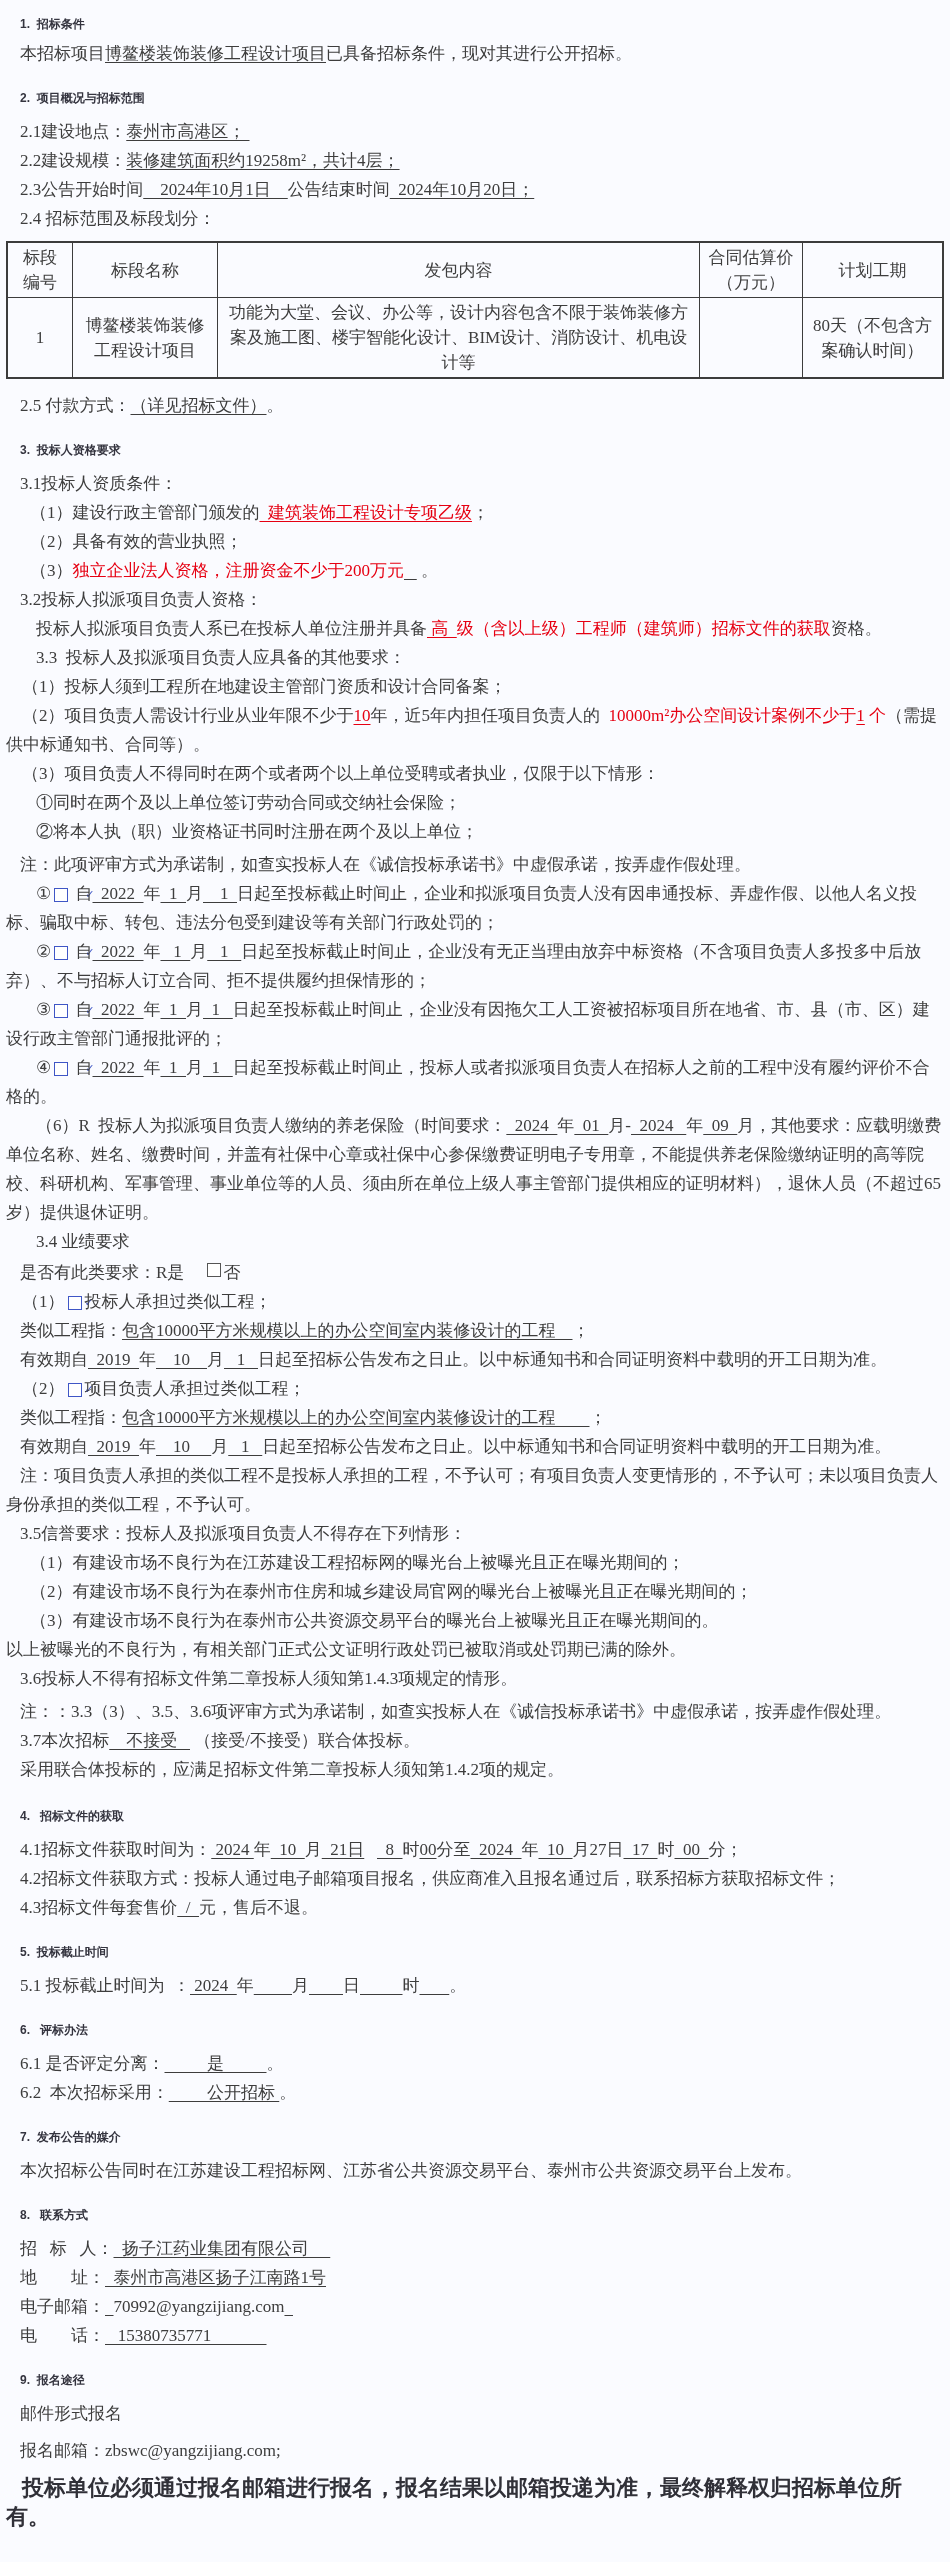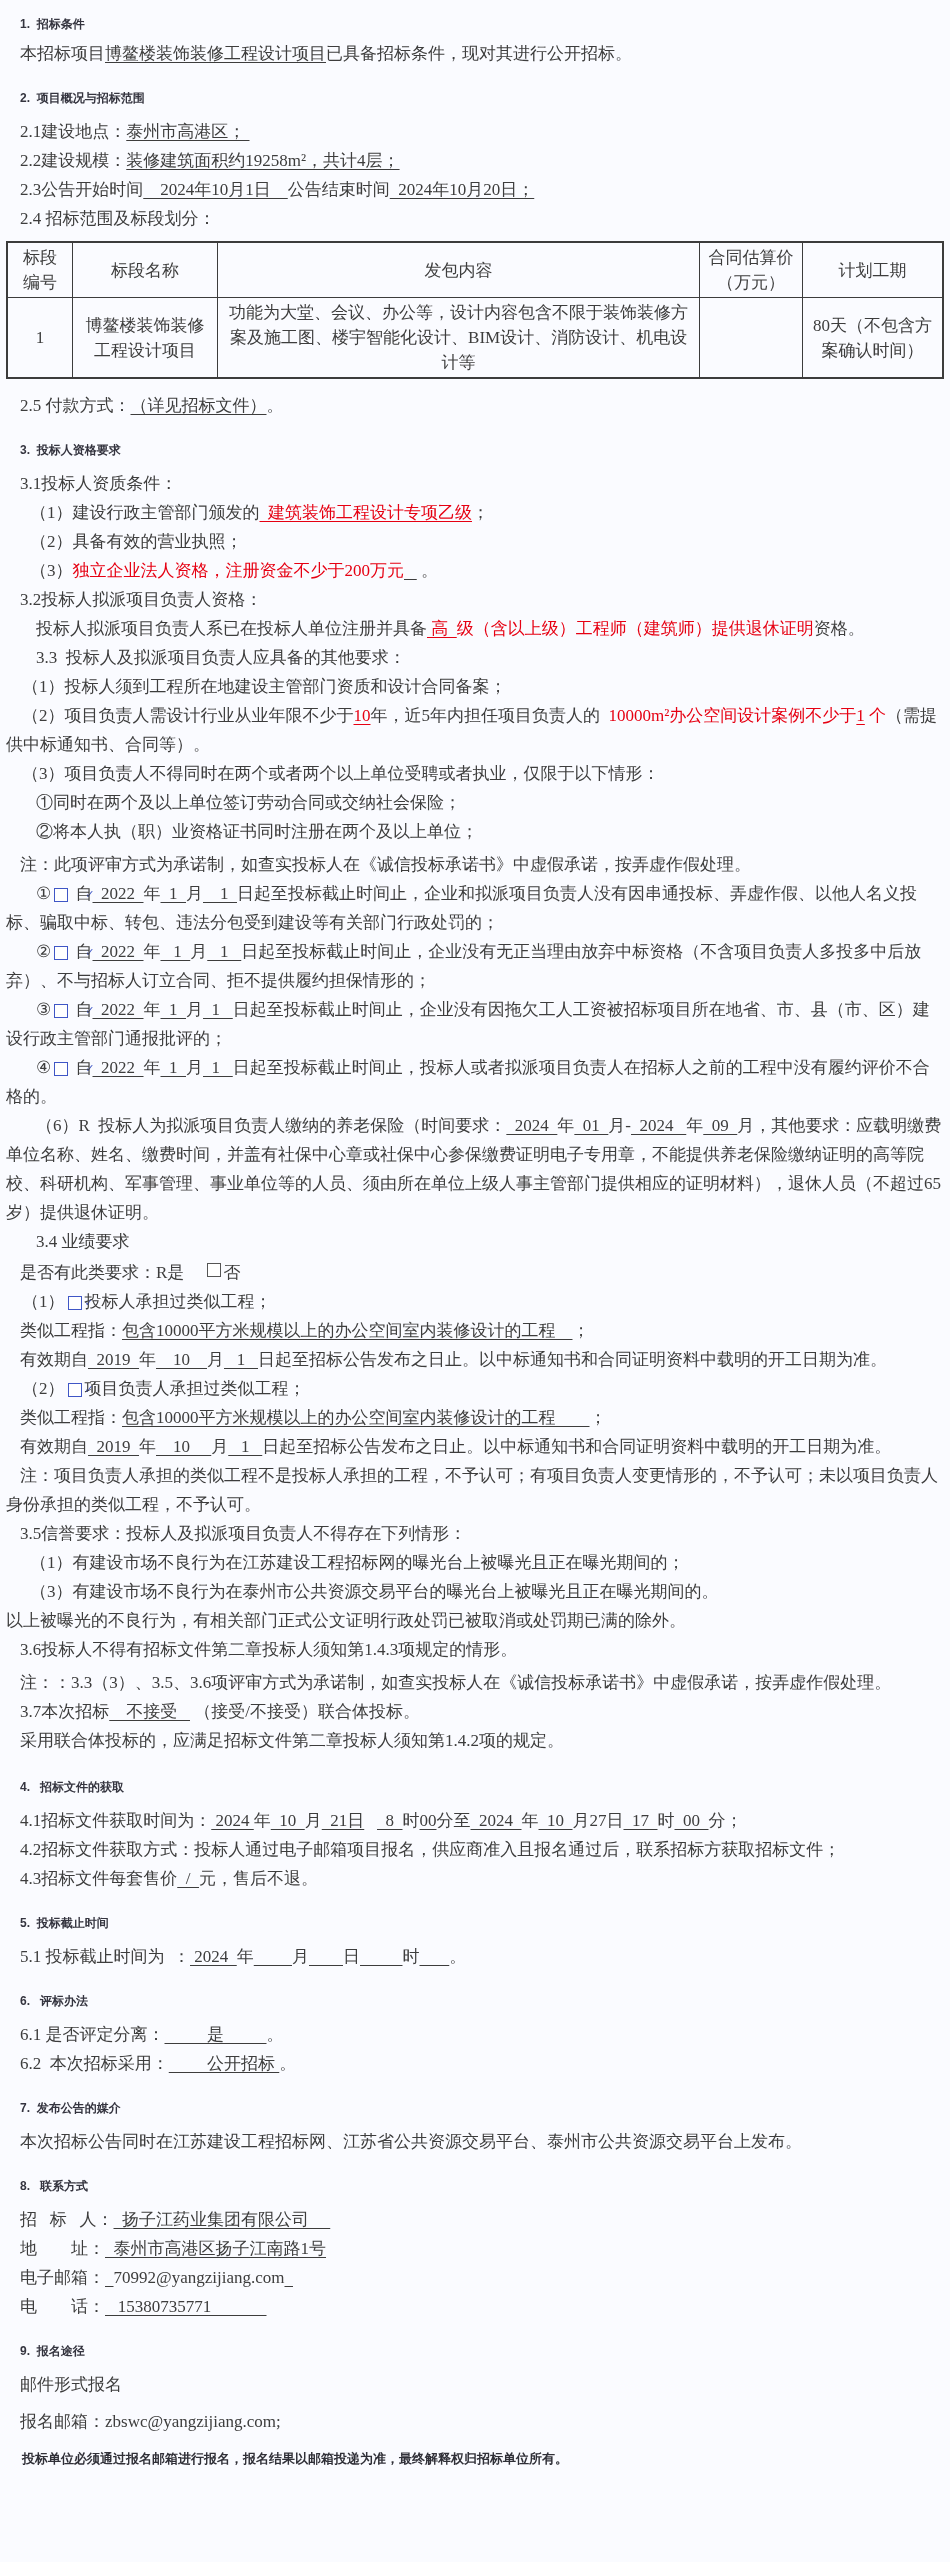--- a/index.html
+++ b/index.html
@@ -18,21 +18,21 @@
     font-family:"Liberation Sans","DejaVu Sans",sans-serif;
     font-weight:700; color:var(--heading); text-indent:14px; margin-top:14px;
     font-size:12px;
   }
   .p0{text-indent:0;}
   .p1{text-indent:14px;}
   .p2{text-indent:24px;}
   .p2b{text-indent:16px;}
   .p3{text-indent:30px;}
   .pb{
-    text-indent:16px; font-weight:700; font-size:13px;
+    text-indent:16px; font-weight:700; font-size:22px;
     font-family:"Liberation Sans","DejaVu Sans",sans-serif; color:#303038;
   }
   .sg-n{}
   .sg-r{color:var(--red);}
   .sg-u{text-decoration:underline; text-underline-offset:3px; text-decoration-thickness:1px;}
   .sg-ru{color:var(--red); text-decoration:underline; text-underline-offset:3px; text-decoration-thickness:1px;}
   .sg-cb{
     display:inline-block; width:12px; height:12px; border:1px solid var(--cb);
     color:var(--cb); font-size:11px; line-height:11px; text-align:center;
     vertical-align:1px; margin:0 3px; background:#fff;
@@ -98,21 +98,21 @@
   </table>
 
   <div id="paras-after">
       <div class="para p1" style="margin-top: 4px;"><span class="sg-n">2.5 付款方式：</span><span class="sg-u">（详见招标文件）</span><span class="sg-n">。</span></div>
       <div class="para h" style="margin-top: 16px;"><span class="sg-n">3.&nbsp;&nbsp;投标人资格要求</span></div>
       <div class="para p1" style="margin-top: 4px;"><span class="sg-n">3.1投标人资质条件：</span></div>
       <div class="para p2"><span class="sg-n">（1）建设行政主管部门颁发的</span><span class="sg-ru">&nbsp;&nbsp;建筑装饰工程设计专项乙级</span><span class="sg-n">；</span></div>
       <div class="para p2"><span class="sg-n">（2）具备有效的营业执照；</span></div>
       <div class="para p2"><span class="sg-n">（3）</span><span class="sg-r">独立企业法人资格，注册资金不少于200万元</span><span class="sg-u">&nbsp;&nbsp;&nbsp;</span><span class="sg-n">&nbsp;。</span></div>
       <div class="para p1"><span class="sg-n">3.2投标人拟派项目负责人资格：</span></div>
-      <div class="para p3"><span class="sg-n">投标人拟派项目负责人系已在投标人单位注册并具备</span><span class="sg-ru">&nbsp;高&nbsp;&nbsp;</span><span class="sg-r">级（含以上级）工程师（建筑师）提供退休证明</span><span class="sg-n">资格。</span></div>
+      <div class="para p3"><span class="sg-n">投标人拟派项目负责人系已在投标人单位注册并具备</span><span class="sg-ru">&nbsp;高&nbsp;&nbsp;</span><span class="sg-r">级（含以上级）工程师（建筑师）招标文件的获取</span><span class="sg-n">资格。</span></div>
       <div class="para p3"><span class="sg-n">3.3&nbsp;&nbsp;投标人及拟派项目负责人应具备的其他要求：</span></div>
       <div class="para p2b"><span class="sg-n">（1）投标人须到工程所在地建设主管部门资质和设计合同备案；</span></div>
       <div class="para p2b"><span class="sg-n">（2）项目负责人需设计行业从业年限不少于</span><span class="sg-ru">10</span><span class="sg-n">年，近5年内担任项目负责人的</span><span class="sg-r">&nbsp;&nbsp;10000m²办公空间设计案例不少于</span><span class="sg-ru">1</span><span class="sg-r">&nbsp;个</span><span class="sg-n">（需提供中标通知书、合同等）。</span></div>
       <div class="para p2b"><span class="sg-n">（3）项目负责人不得同时在两个或者两个以上单位受聘或者执业，仅限于以下情形：</span></div>
       <div class="para p3"><span class="sg-n">①同时在两个及以上单位签订劳动合同或交纳社会保险；</span></div>
       <div class="para p3"><span class="sg-n">②将本人执（职）业资格证书同时注册在两个及以上单位；</span></div>
       <div class="para p1" style="margin-top: 4px;"><span class="sg-n">注：此项评审方式为承诺制，如查实投标人在《诚信投标承诺书》中虚假承诺，按弄虚作假处理。</span></div>
       <div class="para p3"><span class="sg-n">①</span><span class="sg-cb">✓</span><span class="sg-n">&nbsp;自</span><span class="sg-u">&nbsp;&nbsp;2022&nbsp;&nbsp;</span><span class="sg-n">年</span><span class="sg-u">&nbsp;&nbsp;1&nbsp;&nbsp;</span><span class="sg-n">月</span><span class="sg-u">&nbsp;&nbsp;&nbsp;&nbsp;1&nbsp;&nbsp;</span><span class="sg-n">日起至投标截止时间止，企业和拟派项目负责人没有因串通投标、弄虚作假、以他人名义投标、骗取中标、转包、违法分包受到建设等有关部门行政处罚的；</span></div>
       <div class="para p3"><span class="sg-n">②</span><span class="sg-cb">✓</span><span class="sg-n">&nbsp;自</span><span class="sg-u">&nbsp;&nbsp;2022&nbsp;&nbsp;</span><span class="sg-n">年</span><span class="sg-u">&nbsp;&nbsp;&nbsp;1&nbsp;&nbsp;</span><span class="sg-n">月</span><span class="sg-u">&nbsp;&nbsp;&nbsp;1&nbsp;&nbsp;&nbsp;</span><span class="sg-n">日起至投标截止时间止，企业没有无正当理由放弃中标资格（不含项目负责人多投多中后放弃）、不与招标人订立合同、拒不提供履约担保情形的；</span></div>
       <div class="para p3"><span class="sg-n">③</span><span class="sg-cb">✓</span><span class="sg-n">&nbsp;自</span><span class="sg-u">&nbsp;&nbsp;2022&nbsp;&nbsp;</span><span class="sg-n">年</span><span class="sg-u">&nbsp;&nbsp;1&nbsp;&nbsp;</span><span class="sg-n">月</span><span class="sg-u">&nbsp;&nbsp;1&nbsp;&nbsp;&nbsp;</span><span class="sg-n">日起至投标截止时间止，企业没有因拖欠工人工资被招标项目所在地省、市、县（市、区）建设行政主管部门通报批评的；</span></div>
@@ -122,20 +122,21 @@
       <div class="para p1" style="margin-top: 2px;"><span class="sg-n">是否有此类要求：R是</span><span class="sg-n">&nbsp;&nbsp;&nbsp;&nbsp;&nbsp;</span><span class="sg-bx"></span><span class="sg-n">否</span></div>
       <div class="para p2b"><span class="sg-n">（1）</span><span class="sg-cb">✓</span><span class="sg-n">投标人承担过类似工程；</span></div>
       <div class="para p1"><span class="sg-n">类似工程指：</span><span class="sg-u">包含10000平方米规模以上的办公空间室内装修设计的工程&nbsp;&nbsp;&nbsp;&nbsp;</span><span class="sg-n">；</span></div>
       <div class="para p1"><span class="sg-n">有效期自</span><span class="sg-u">&nbsp;&nbsp;2019&nbsp;&nbsp;</span><span class="sg-n">年</span><span class="sg-u">&nbsp;&nbsp;&nbsp;&nbsp;10&nbsp;&nbsp;&nbsp;&nbsp;</span><span class="sg-n">月</span><span class="sg-u">&nbsp;&nbsp;&nbsp;1&nbsp;&nbsp;&nbsp;</span><span class="sg-n">日起至招标公告发布之日止。以中标通知书和合同证明资料中载明的开工日期为准。</span></div>
       <div class="para p2b"><span class="sg-n">（2）</span><span class="sg-cb">✓</span><span class="sg-n">项目负责人承担过类似工程；</span></div>
       <div class="para p1"><span class="sg-n">类似工程指：</span><span class="sg-u">包含10000平方米规模以上的办公空间室内装修设计的工程&nbsp;&nbsp;&nbsp;&nbsp;&nbsp;&nbsp;&nbsp;&nbsp;</span><span class="sg-n">；</span></div>
       <div class="para p1"><span class="sg-n">有效期自</span><span class="sg-u">&nbsp;&nbsp;2019&nbsp;&nbsp;</span><span class="sg-n">年</span><span class="sg-u">&nbsp;&nbsp;&nbsp;&nbsp;10&nbsp;&nbsp;&nbsp;&nbsp;&nbsp;</span><span class="sg-n">月</span><span class="sg-u">&nbsp;&nbsp;&nbsp;1&nbsp;&nbsp;&nbsp;</span><span class="sg-n">日起至招标公告发布之日止。以中标通知书和合同证明资料中载明的开工日期为准。</span></div>
       <div class="para p1"><span class="sg-n">注：项目负责人承担的类似工程不是投标人承担的工程，不予认可；有项目负责人变更情形的，不予认可；未以项目负责人身份承担的类似工程，不予认可。</span></div>
       <div class="para p1"><span class="sg-n">3.5信誉要求：投标人及拟派项目负责人不得存在下列情形：</span></div>
       <div class="para p2"><span class="sg-n">（1）有建设市场不良行为在江苏建设工程招标网的曝光台上被曝光且正在曝光期间的；</span></div>
+      <div class="para p2"><span class="sg-n">（2）有建设市场不良行为在泰州市住房和城乡建设局官网的曝光台上被曝光且正在曝光期间的；</span></div>
       <div class="para p2"><span class="sg-n">（3）有建设市场不良行为在泰州市公共资源交易平台的曝光台上被曝光且正在曝光期间的。</span></div>
       <div class="para p0"><span class="sg-n">以上被曝光的不良行为，有相关部门正式公文证明行政处罚已被取消或处罚期已满的除外。</span></div>
       <div class="para p1"><span class="sg-n">3.6投标人不得有招标文件第二章投标人须知第1.4.3项规定的情形。</span></div>
       <div class="para p1" style="margin-top: 4px;"><span class="sg-n">注：：3.3（3）、3.5、3.6项评审方式为承诺制，如查实投标人在《诚信投标承诺书》中虚假承诺，按弄虚作假处理。</span></div>
       <div class="para p1"><span class="sg-n">3.7本次招标</span><span class="sg-u">&nbsp;&nbsp;&nbsp;&nbsp;不接受&nbsp;&nbsp;&nbsp;</span><span class="sg-n">&nbsp;（接受/不接受）联合体投标。</span></div>
       <div class="para p1"><span class="sg-n">采用联合体投标的，应满足招标文件第二章投标人须知第1.4.2项的规定。</span></div>
       <div class="para h" style="margin-top: 18px;"><span class="sg-n">4.&nbsp;&nbsp;&nbsp;招标文件的获取</span></div>
       <div class="para p1" style="margin-top: 4px;"><span class="sg-n">4.1招标文件获取时间为：</span><span class="sg-u">&nbsp;2024&nbsp;</span><span class="sg-n">年</span><span class="sg-u">&nbsp;&nbsp;10&nbsp;&nbsp;</span><span class="sg-n">月</span><span class="sg-u">&nbsp;&nbsp;21日</span><span class="sg-n">&nbsp;&nbsp;&nbsp;</span><span class="sg-u">&nbsp;&nbsp;8&nbsp;&nbsp;</span><span class="sg-n">时</span><span class="sg-u">00</span><span class="sg-n">分至</span><span class="sg-u">&nbsp;&nbsp;2024&nbsp;&nbsp;</span><span class="sg-n">年</span><span class="sg-u">&nbsp;&nbsp;10&nbsp;&nbsp;</span><span class="sg-n">月27日</span><span class="sg-u">&nbsp;&nbsp;17&nbsp;&nbsp;</span><span class="sg-n">时</span><span class="sg-u">&nbsp;&nbsp;00&nbsp;&nbsp;</span><span class="sg-n">分；</span></div>
       <div class="para p1"><span class="sg-n">4.2招标文件获取方式：投标人通过电子邮箱项目报名，供应商准入且报名通过后，联系招标方获取招标文件；</span></div>
       <div class="para p1"><span class="sg-n">4.3招标文件每套售价</span><span class="sg-u">&nbsp;&nbsp;/&nbsp;&nbsp;</span><span class="sg-n">元，售后不退。</span></div>

